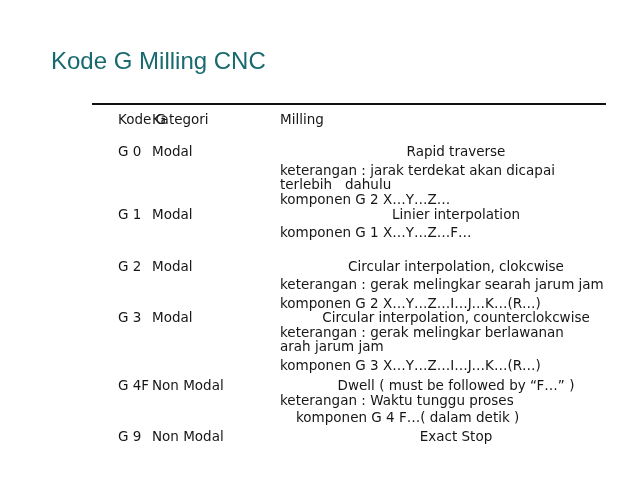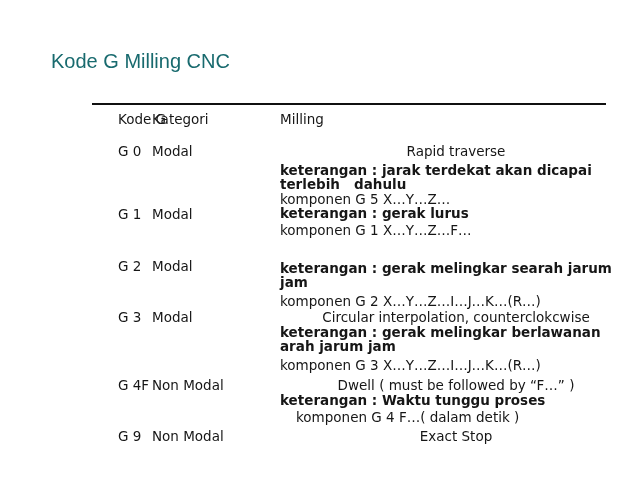--- a/index.html
+++ b/index.html
@@ -12,21 +12,21 @@
     font-family: "DejaVu Sans", sans-serif;
     color: #161616;
   }
   .title {
     position: absolute;
     left: 51px;
     top: 44px;
     margin: 0;
     font-family: "Liberation Sans", sans-serif;
     font-weight: 400;
-    font-size: 20px;
+    font-size: 24px;
     line-height: 34px;
     letter-spacing: 0px;
     color: #186a6e; 
     white-space: nowrap;
   }
   .title-rule {
     position: absolute;
     left: 92px;
     top: 103px;
     width: 514px;
@@ -43,51 +43,51 @@
   .thead { top: 111px; line-height: 17px; }
   .col {
     position: absolute;
     top: 0;
     white-space: pre-wrap;
   }
   .c1 { left: 8px;    width: 60px; margin-left: 22px; }
   .c2 { left: 64px; width: 124px; }
   .c3 { left: 192px; width: 352px; }
   .fn-line { line-height: 16px; white-space: pre-wrap; text-align: center; }
-  .kt-line { line-height: 14px; white-space: pre-wrap; font-weight: bold; }
+  .kt-line { line-height: 14px; white-space: pre-wrap; }
   .kp-line { line-height: 16px; white-space: pre-wrap; }
 </style>
 </head>
 <body>
 
 <div class="slide" style="color: rgb(22, 22, 22); background: rgb(255, 255, 255);">
   <h1 class="title" style="color: rgb(24, 106, 110);">Kode G Milling CNC</h1>
   <div class="title-rule"></div>
 
   <div class="thead">
     <span class="col c1">Kode G</span>
     <span class="col c2">Kategori</span>
     <span class="col c3">Milling</span>
   </div>
 
   <div id="rows">
       <div class="trow" style="top: 143px;">
         <span class="col c1">G 0</span>
         <span class="col c2">Modal</span>
-        <div class="col c3"><div class="fn-line">Rapid traverse</div><div class="kt-line" style="margin-top: 4px;">keterangan : jarak terdekat akan dicapai</div><div class="kt-line">terlebih   dahulu</div><div class="kp-line" style="margin-top: 0px;">komponen G 5 X…Y…Z…</div></div>
+        <div class="col c3"><div class="fn-line">Rapid traverse</div><div class="kt-line" style="margin-top: 4px;">keterangan : jarak terdekat akan dicapai</div><div class="kt-line">terlebih   dahulu</div><div class="kp-line" style="margin-top: 0px;">komponen G 2 X…Y…Z…</div></div>
       </div>
       <div class="trow" style="top: 206px;">
         <span class="col c1">G 1</span>
         <span class="col c2">Modal</span>
-        <div class="col c3"><div class="kt-line" style="margin-top: 0px;">keterangan : gerak lurus</div><div class="kp-line" style="margin-top: 2px;">komponen G 1 X…Y…Z…F…</div></div>
+        <div class="col c3"><div class="fn-line">Linier interpolation</div><div class="kp-line" style="margin-top: 2px;">komponen G 1 X…Y…Z…F…</div></div>
       </div>
       <div class="trow" style="top: 258px;">
         <span class="col c1">G 2</span>
         <span class="col c2">Modal</span>
-        <div class="col c3"><div class="kt-line" style="margin-top: 3px;">keterangan : gerak melingkar searah jarum jam</div><div class="kp-line" style="margin-top: 4px;">komponen G 2 X…Y…Z…I…J…K…(R…)</div></div>
+        <div class="col c3"><div class="fn-line">Circular interpolation, clokcwise</div><div class="kt-line" style="margin-top: 3px;">keterangan : gerak melingkar searah jarum jam</div><div class="kp-line" style="margin-top: 4px;">komponen G 2 X…Y…Z…I…J…K…(R…)</div></div>
       </div>
       <div class="trow" style="top: 309px;">
         <span class="col c1">G 3</span>
         <span class="col c2">Modal</span>
         <div class="col c3"><div class="fn-line">Circular interpolation, counterclokcwise</div><div class="kt-line" style="margin-top: 0px;">keterangan : gerak melingkar berlawanan</div><div class="kt-line">arah jarum jam</div><div class="kp-line" style="margin-top: 4px;">komponen G 3 X…Y…Z…I…J…K…(R…)</div></div>
       </div>
       <div class="trow" style="top: 377px;">
         <span class="col c1">G 4F</span>
         <span class="col c2">Non Modal</span>
         <div class="col c3"><div class="fn-line">Dwell ( must be followed by “F…” )</div><div class="kt-line" style="margin-top: 0px;">keterangan : Waktu tunggu proses</div><div class="kp-line" style="margin-top: 2px; margin-left: 16px;">komponen G 4 F…( dalam detik )</div></div>

